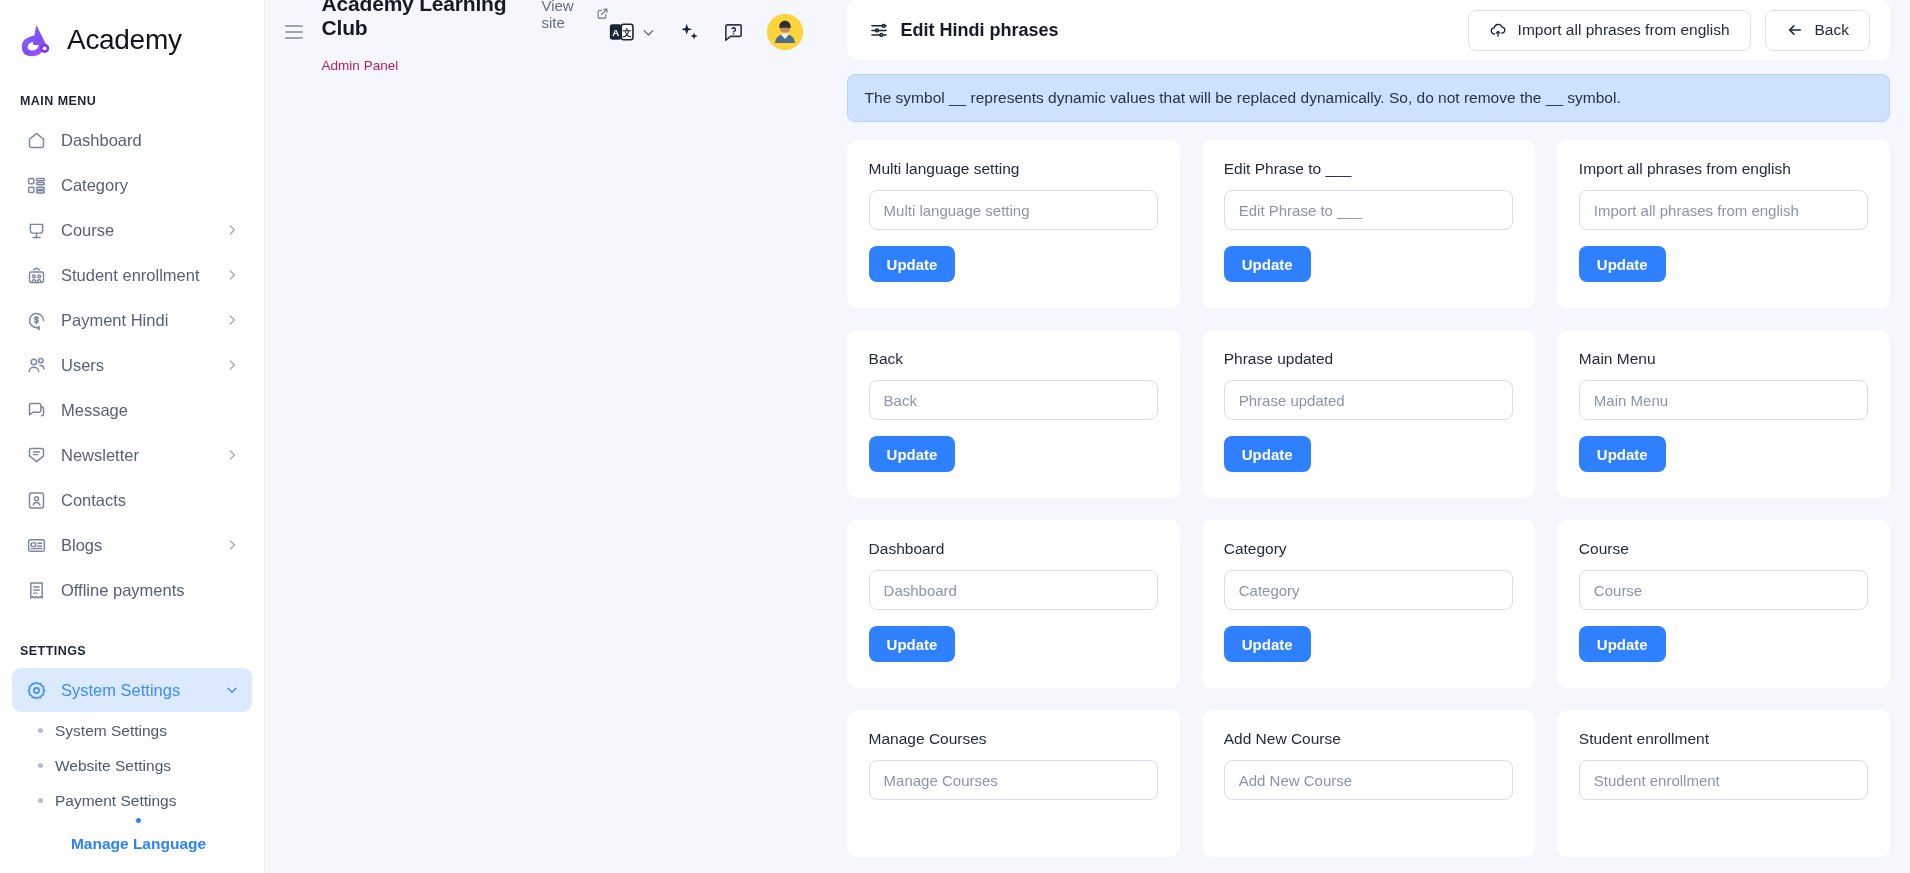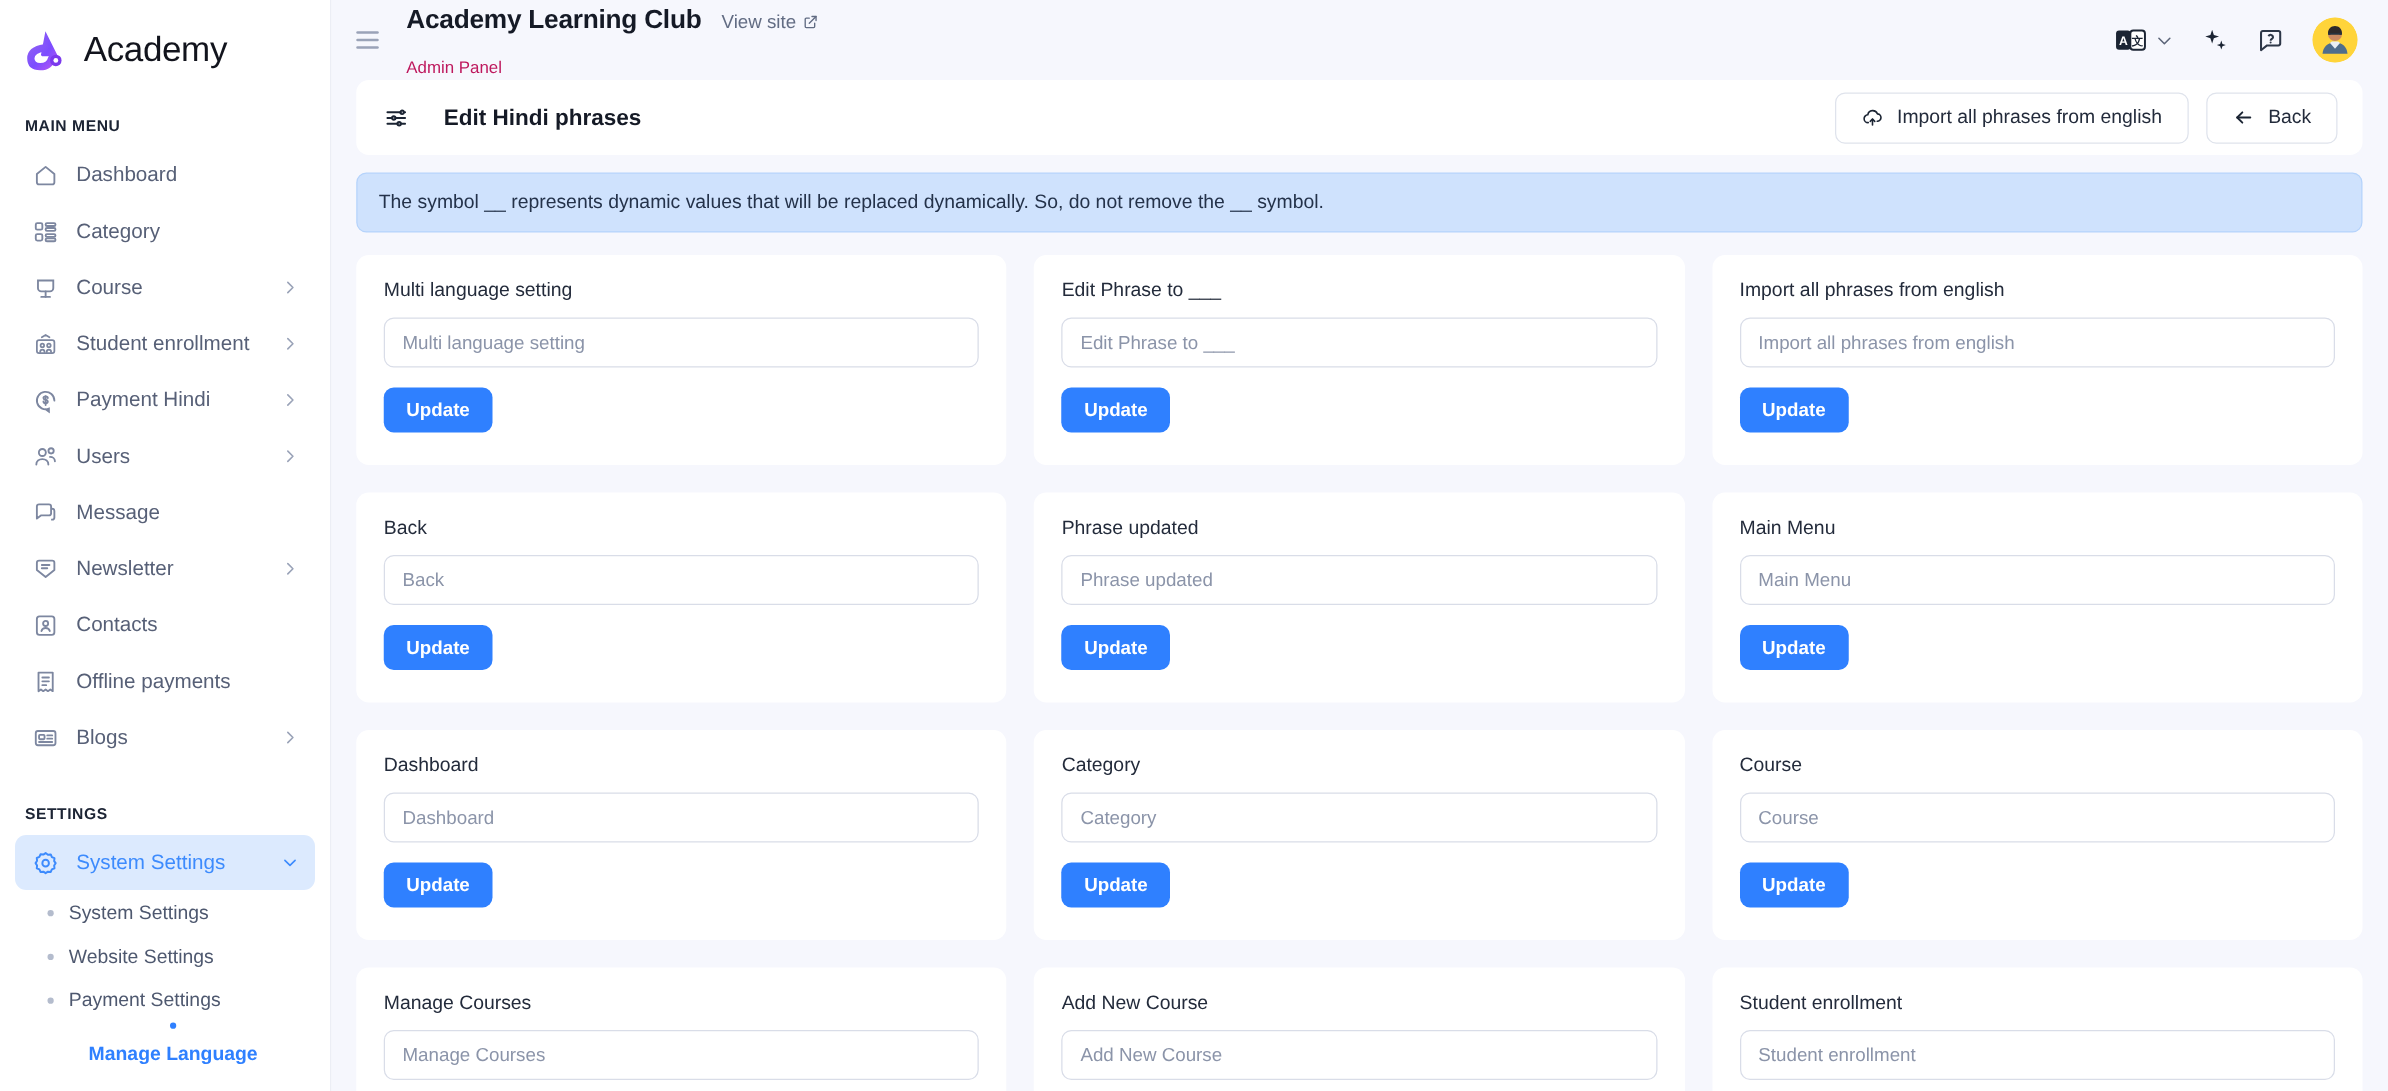--- a/index.html
+++ b/index.html
@@ -44,21 +44,21 @@
     display: flex; align-items: center; gap: 12px;
     height: 35px; padding: 0 13px 0 26px;
     font-size: 15.5px; font-weight: 500; color: #4e586f; cursor: pointer;
     border-radius: 9px;
   }
   .sub-item .dot { width: 5px; height: 5px; border-radius: 50%; background: #b4bccd; flex: 0 0 5px; }
   .sub-item.cur { color: #2f80ff; font-weight: 600; flex-direction: column; }
   .sub-item.cur .dot { background: #2f80ff; }
 
   
-  .main { flex: 1 1 auto; height: 873px; display: flex; flex-direction: column; overflow: hidden; background: #f6f7fd; }
+  .main { flex: 1 1 auto; height: 873px; display: flex; flex-direction: row; overflow: hidden; background: #f6f7fd; }
 
   .topbar {
     height: 64px; min-height: 64px;
     display: flex; align-items: center; gap: 0;
     padding: 0 24px 0 20px; background: #f6f7fd;
   }
   .burger { width: 26px; height: 26px; display: flex; flex-direction: column; justify-content: center; gap: 4px; cursor: pointer; margin-right: 14px; }
   .burger i { display: block; height: 2px; background: #9aa3b8; border-radius: 2px; }
   .burger i:nth-child(1) { width: 18px; }
   .burger i:nth-child(2) { width: 18px; }
@@ -76,21 +76,21 @@
     overflow: hidden; cursor: pointer;
   }
 
   .content { flex: 1 1 auto; overflow: hidden; padding: 0 20px 0 20px; }
 
   .page-head {
     background: #ffffff; border-radius: 10px;
     height: 60px; display: flex; align-items: center;
     padding: 0 20px 0 22px; margin-bottom: 14px;
   }
-  .page-head .ph-title { display: flex; align-items: center; gap: 28px; font-size: 18px; font-weight: 700; color: #151a26; }
+  .page-head .ph-title { display: flex; align-items: center; gap: 12px; font-size: 18px; font-weight: 700; color: #151a26; }
   .page-head .ph-actions { margin-left: auto; display: flex; gap: 14px; }
   .btn-outline {
     height: 41px; border: 1px solid #dfe3ec; background: #fff; border-radius: 8px;
     display: inline-flex; align-items: center; gap: 11px; padding: 0 20px;
     font-size: 15.5px; color: #232b3b; font-weight: 500; cursor: pointer;
     font-family: inherit;
   }
 
   .alert {
     background: #cfe2fd; border: 1px solid #b5d3fb; border-radius: 8px;
@@ -270,46 +270,46 @@
               <rect x="4" y="3.5" width="16" height="17" rx="2.4"></rect>
               <circle cx="12" cy="10" r="2.3"></circle>
               <path d="M8.2 17c.5-1.8 2-2.8 3.8-2.8s3.3 1 3.8 2.8"></path>
             </svg>
         </span>
         <span class="lbl">Contacts</span>
       </div>
 
       <div class="nav-item">
         <span class="ico">
-          <svg viewBox="0 0 24 24" width="21" height="21" fill="none" stroke="currentColor" stroke-width="1.7" stroke-linecap="round" stroke-linejoin="round">
-              <path d="M5.5 3.5h13v17l-2.2-1.6-2.2 1.6-2.1-1.6-2.2 1.6-2.1-1.6-2.2 1.6z"></path>
-              <path d="M9 8h6"></path>
-              <path d="M9 11.5h6"></path>
-              <path d="M9 15h3.5"></path>
-            </svg>
-        </span>
-        <span class="lbl">Offline payments</span>
-      </div>
-
-      <div class="nav-item">
-        <span class="ico">
           <svg viewBox="0 0 24 24" width="21" height="21" fill="none" stroke="currentColor" stroke-width="1.7" stroke-linecap="round">
               <rect x="3" y="5.5" width="18" height="13" rx="2"></rect>
               <rect x="6" y="9" width="5" height="4" rx="0.8"></rect>
               <path d="M13.5 9.5H18"></path>
               <path d="M13.5 12.5H18"></path>
               <path d="M6 15.5h12"></path>
             </svg>
         </span>
         <span class="lbl">Blogs</span>
         <span class="chev">
           <svg viewBox="0 0 24 24" width="14" height="14" fill="none" stroke="currentColor" stroke-width="2.2" stroke-linecap="round" stroke-linejoin="round">
               <polyline points="9 5 16 12 9 19"></polyline>
             </svg>
         </span>
+      </div>
+
+      <div class="nav-item">
+        <span class="ico">
+          <svg viewBox="0 0 24 24" width="21" height="21" fill="none" stroke="currentColor" stroke-width="1.7" stroke-linecap="round" stroke-linejoin="round">
+              <path d="M5.5 3.5h13v17l-2.2-1.6-2.2 1.6-2.1-1.6-2.2 1.6-2.1-1.6-2.2 1.6z"></path>
+              <path d="M9 8h6"></path>
+              <path d="M9 11.5h6"></path>
+              <path d="M9 15h3.5"></path>
+            </svg>
+        </span>
+        <span class="lbl">Offline payments</span>
       </div>
     </nav>
 
     <div class="sec-label">SETTINGS</div>
 
     <nav class="nav">
       <div class="nav-item active">
         <span class="ico">
           <svg viewBox="0 0 24 24" width="21" height="21" fill="none" stroke="currentColor" stroke-width="1.8" stroke-linejoin="round">
               <path d="M12 2.8l2.1 1.6 2.6-.3 1 2.4 2.4 1-.3 2.6L21.2 12l-1.4 2.1.3 2.6-2.4 1-1 2.4-2.6-.3L12 21.2l-2.1-1.4-2.6.3-1-2.4-2.4-1 .3-2.6L2.8 12l1.4-2.1-.3-2.6 2.4-1 1-2.4 2.6.3z"></path>

